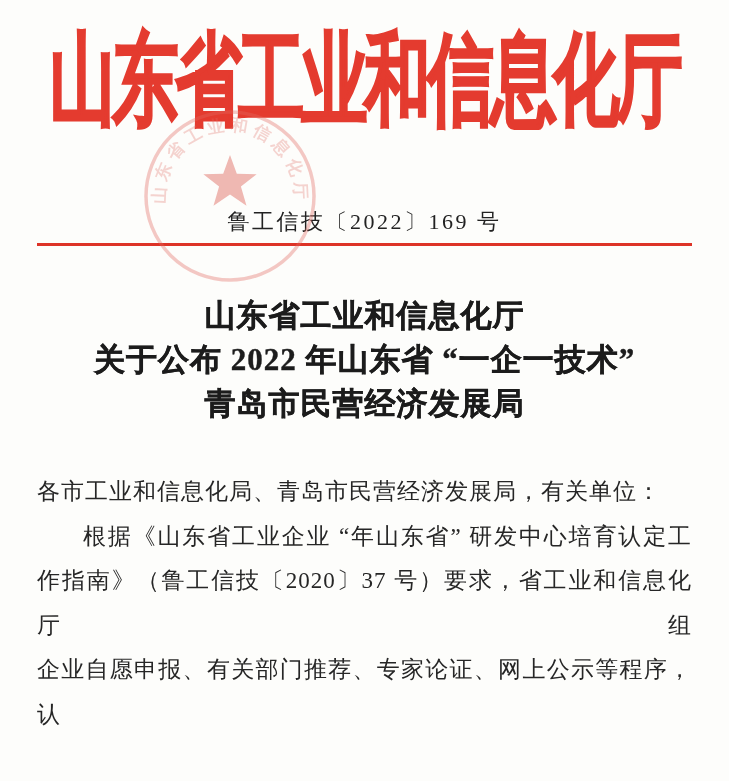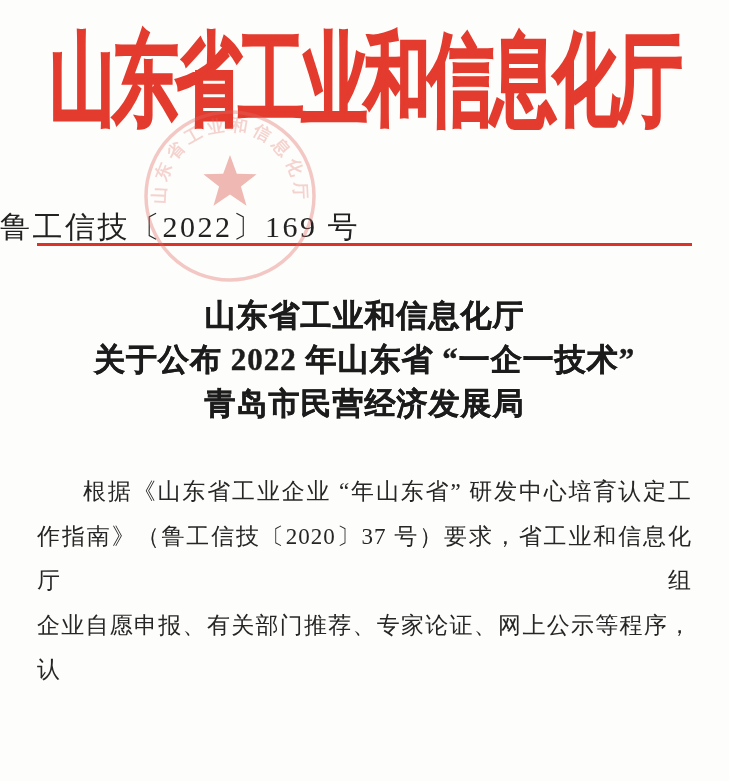--- a/index.html
+++ b/index.html
@@ -41,22 +41,22 @@
     filter: blur(0.6px);
     opacity: 0.9;
     pointer-events: none;
     z-index: 3;
   }
   .doc-number {
     position: absolute;
     top: 207px;
     left: 0;
     width: 100%;
-    text-align: left;
-    font-size: 30px;
+    text-align: center;
+    font-size: 22px;
     letter-spacing: 2.5px;
     color: #222222;
     z-index: 2;
   }
   .red-rule {
     position: absolute;
     top: 243px;
     left: 37px;
     width: 655px;
     height: 3px;
@@ -118,19 +118,20 @@
 
   <div class="red-rule"></div>
 
   <div class="doc-title">
     <div>山东省工业和信息化厅</div>
     <div>关于公布 2022 年山东省 “一企一技术”</div>
     <div>青岛市民营经济发展局</div>
   </div>
 
   <div class="body-text">
+    <div class="line plain">各市工业和信息化局、青岛市民营经济发展局，有关单位：</div>
     <div class="line indent">根据《山东省工业企业 “年山东省” 研发中心培育认定工</div>
     <div class="line">作指南》（鲁工信技〔2020〕37 号）要求，省工业和信息化厅组</div>
     <div class="line">企业自愿申报、有关部门推荐、专家论证、网上公示等程序，认</div>
 
   </div>
 
 </div>
 
 </body></html>

